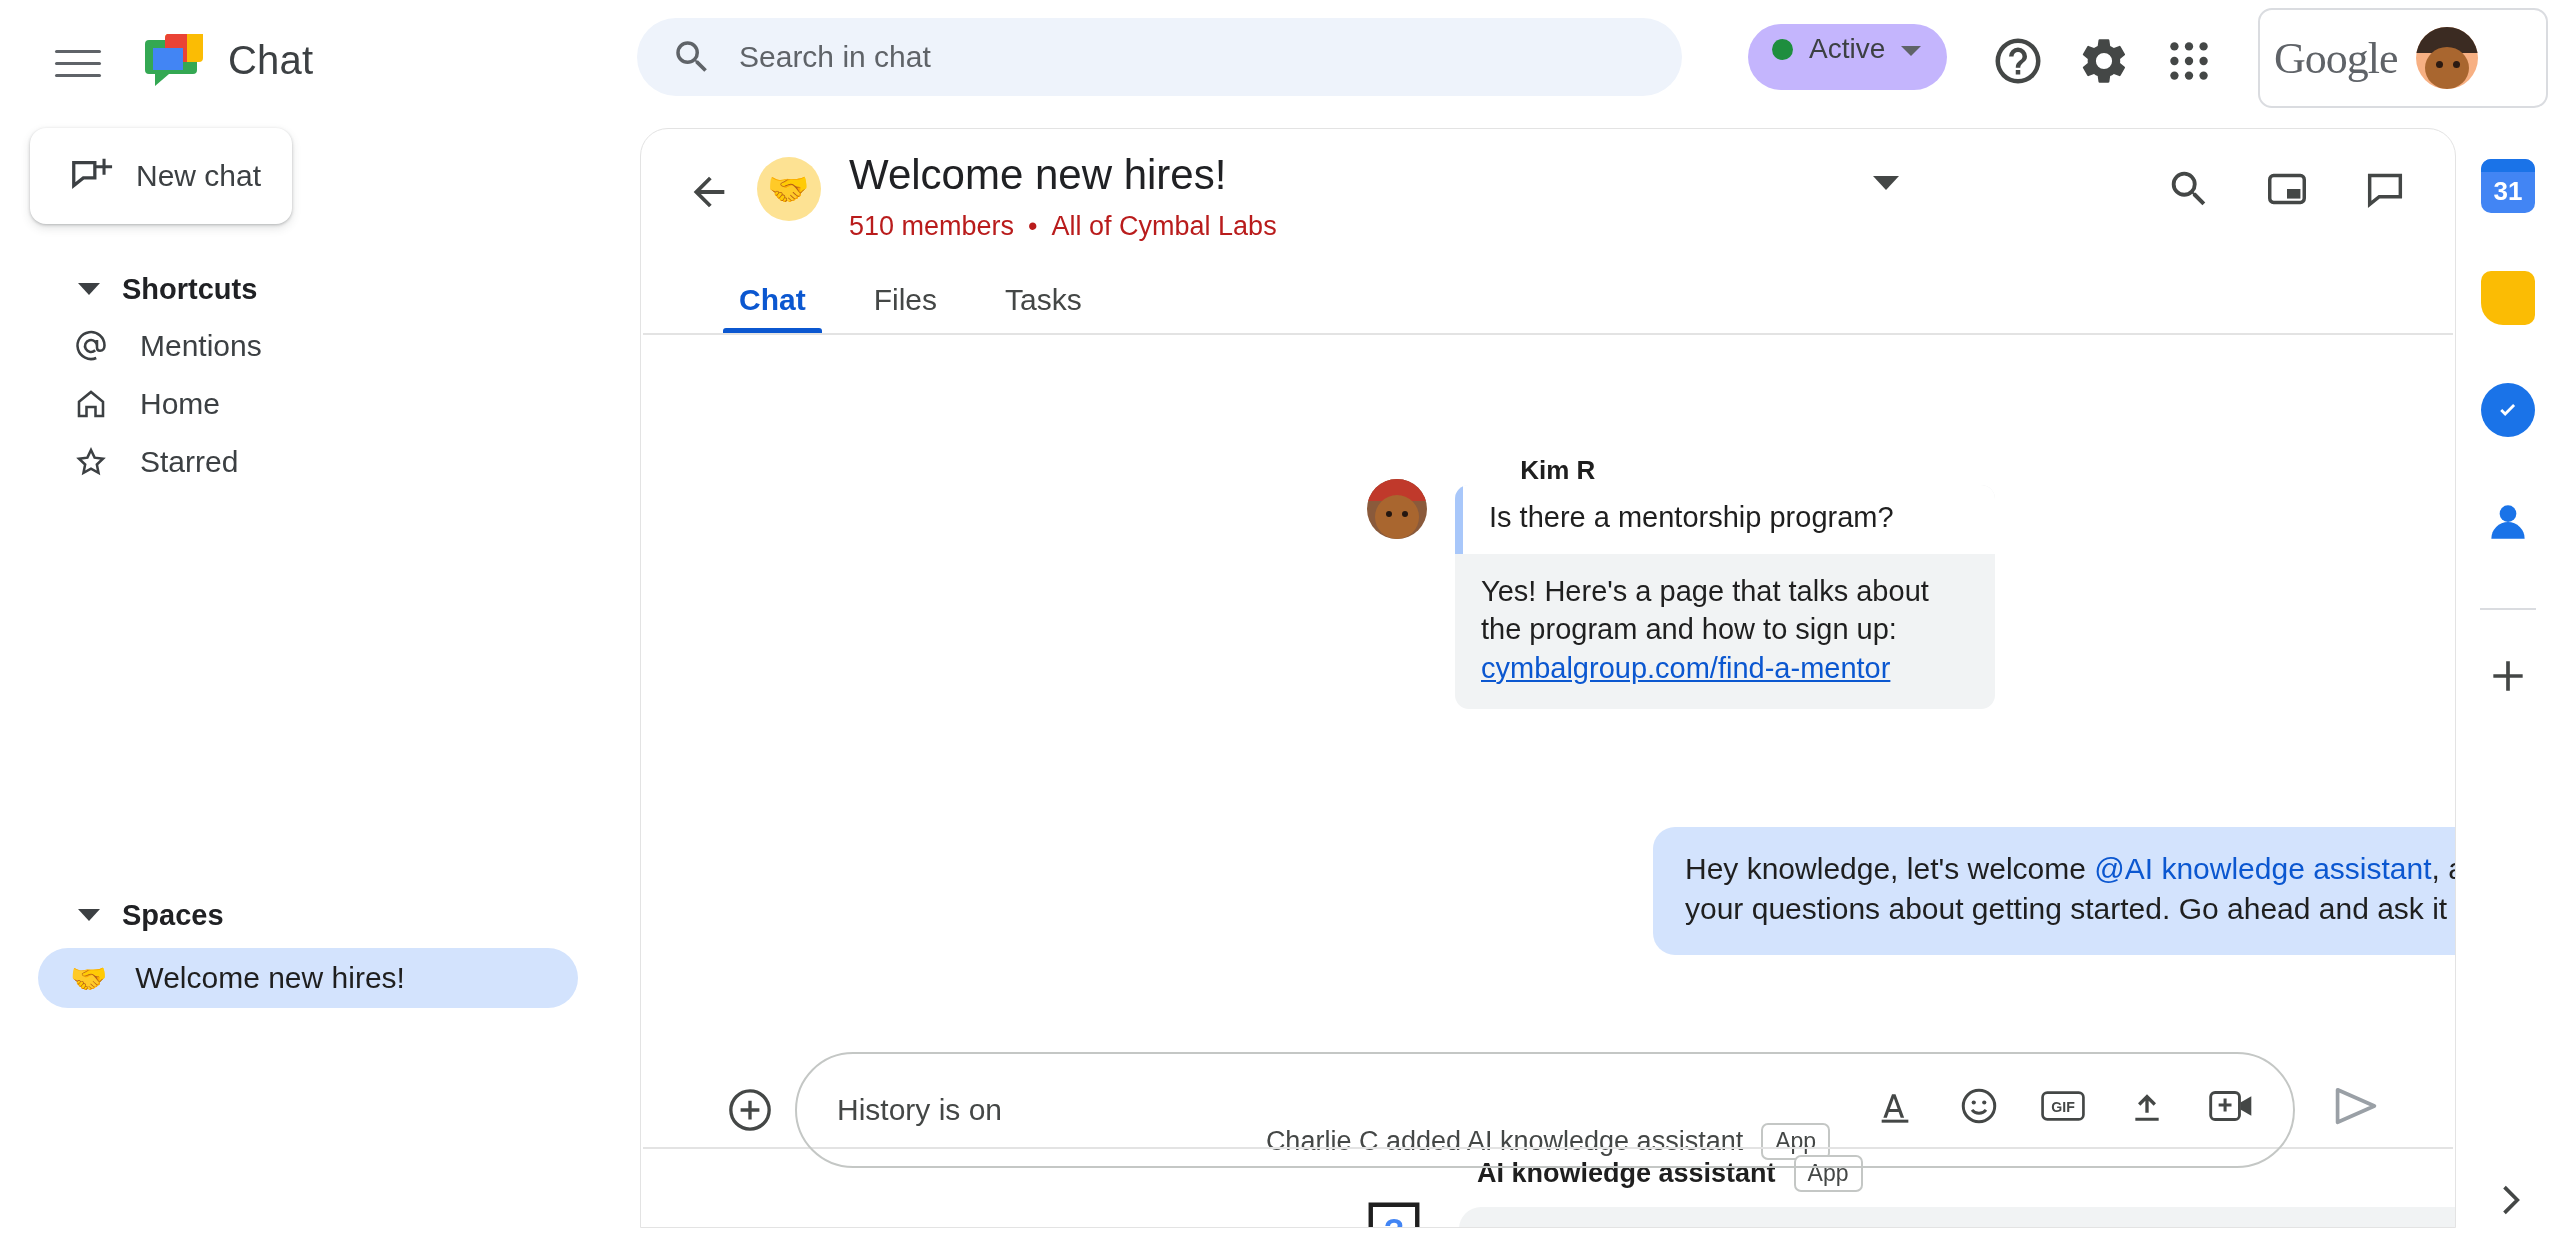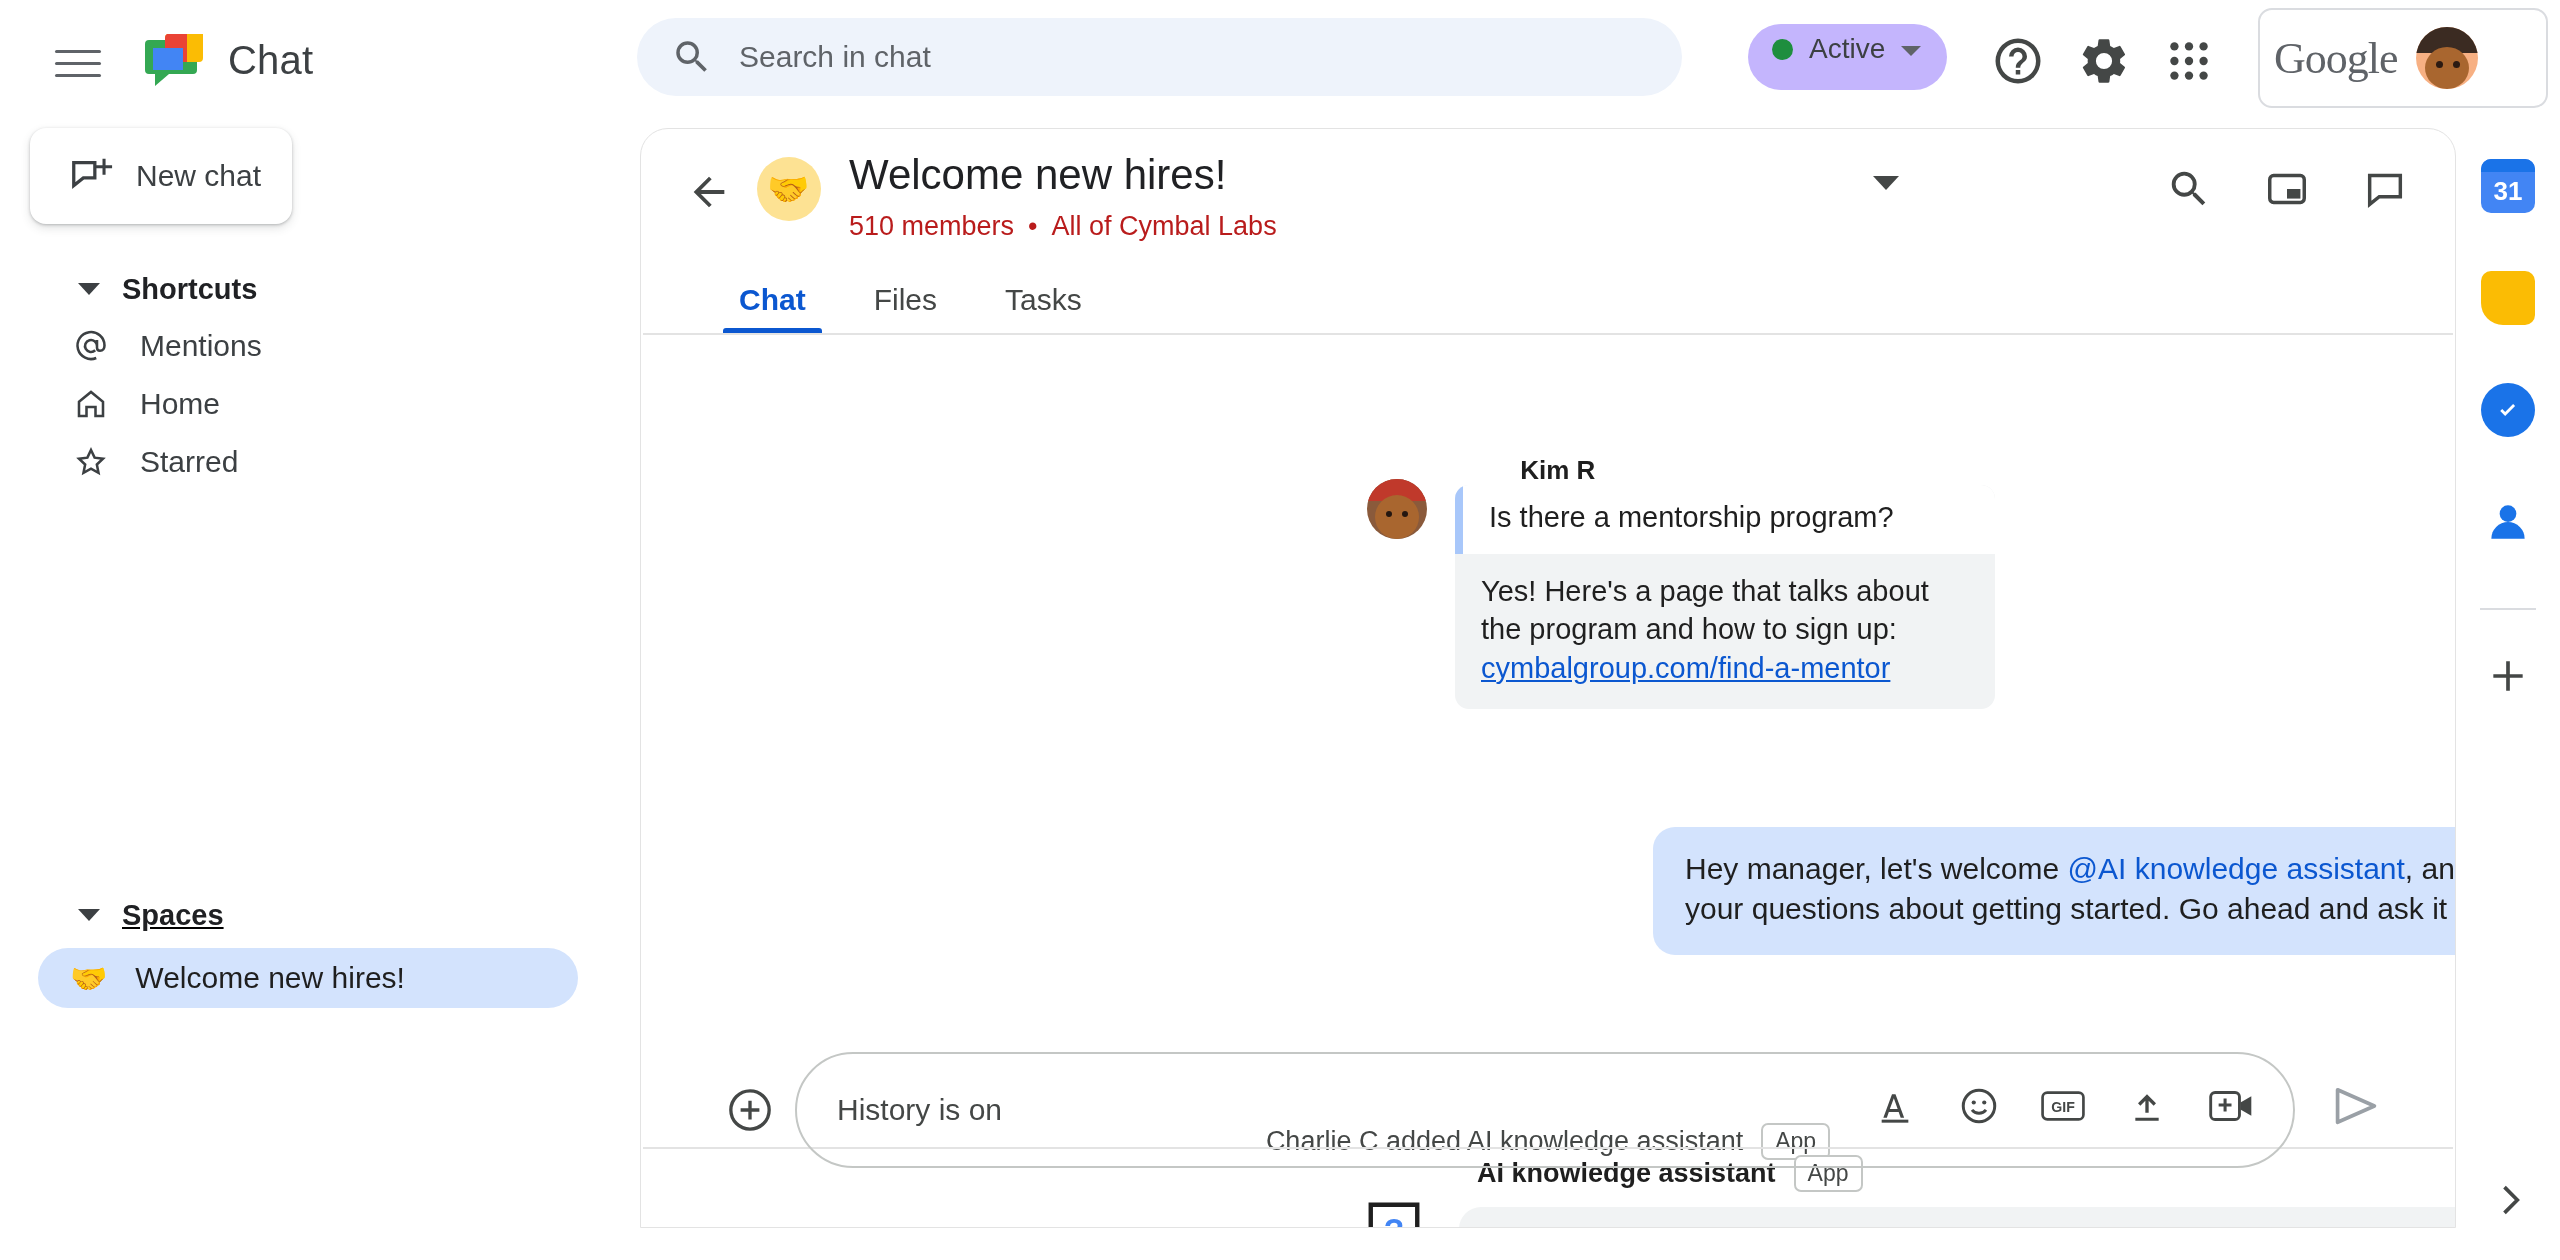--- a/index.html
+++ b/index.html
@@ -385,21 +385,21 @@
     <div class="nav-item">
       <span class="ic">
         <svg width="36" height="36" viewBox="0 0 24 24">
             <path fill="none" stroke="#3c4043" stroke-width="1.7" d="m12 4 2.4 5.1 5.6.7-4.1 3.9 1.1 5.5L12 16.5 7 19.2l1.1-5.5L4 9.8l5.6-.7z"></path>
           </svg>
       </span>
       <span class="lbl">Starred</span>
     </div>
   </div>
 
-  <div class="nav-section" style="top:888px;text-decoration:underline;">
+  <div class="nav-section" style="top:888px;">
     <div class="section-head">
       <span class="caret-down"></span>
       <span class="lbl">Spaces</span>
     </div>
   </div>
 
   <div class="space-item">
     <span style="font-size:30px">🤝</span>
     <span class="lbl">Welcome new hires!</span>
   </div>
@@ -463,21 +463,21 @@
         <div class="quote-body">
           <div class="txt">
             <span>Yes! Here's a page that talks about the program and how to sign up:</span><br>
             <a href="#">cymbalgroup.com/find-a-mentor</a>
           </div>
         </div>
       </div>
 
       <div class="bubble-blue">
         <div class="txt">
-          <span>Hey manager, let's welcome </span><span class="mention">@AI knowledge assistant</span><span>, an AI Chat app that will answer your questions about getting started.  Go ahead and ask it a question!</span>
+          <span>Hey knowledge, let's welcome </span><span class="mention">@AI knowledge assistant</span><span>, an AI Chat app that will answer your questions about getting started.  Go ahead and ask it a question!</span>
         </div>
       </div>
 
       <div class="sys-line">
         <span class="txt">Charlie C added AI knowledge assistant</span>
         <span class="app-tag">App</span>
       </div>
 
       <div class="bot-row-name">
         <span class="nm">AI knowledge assistant</span>

